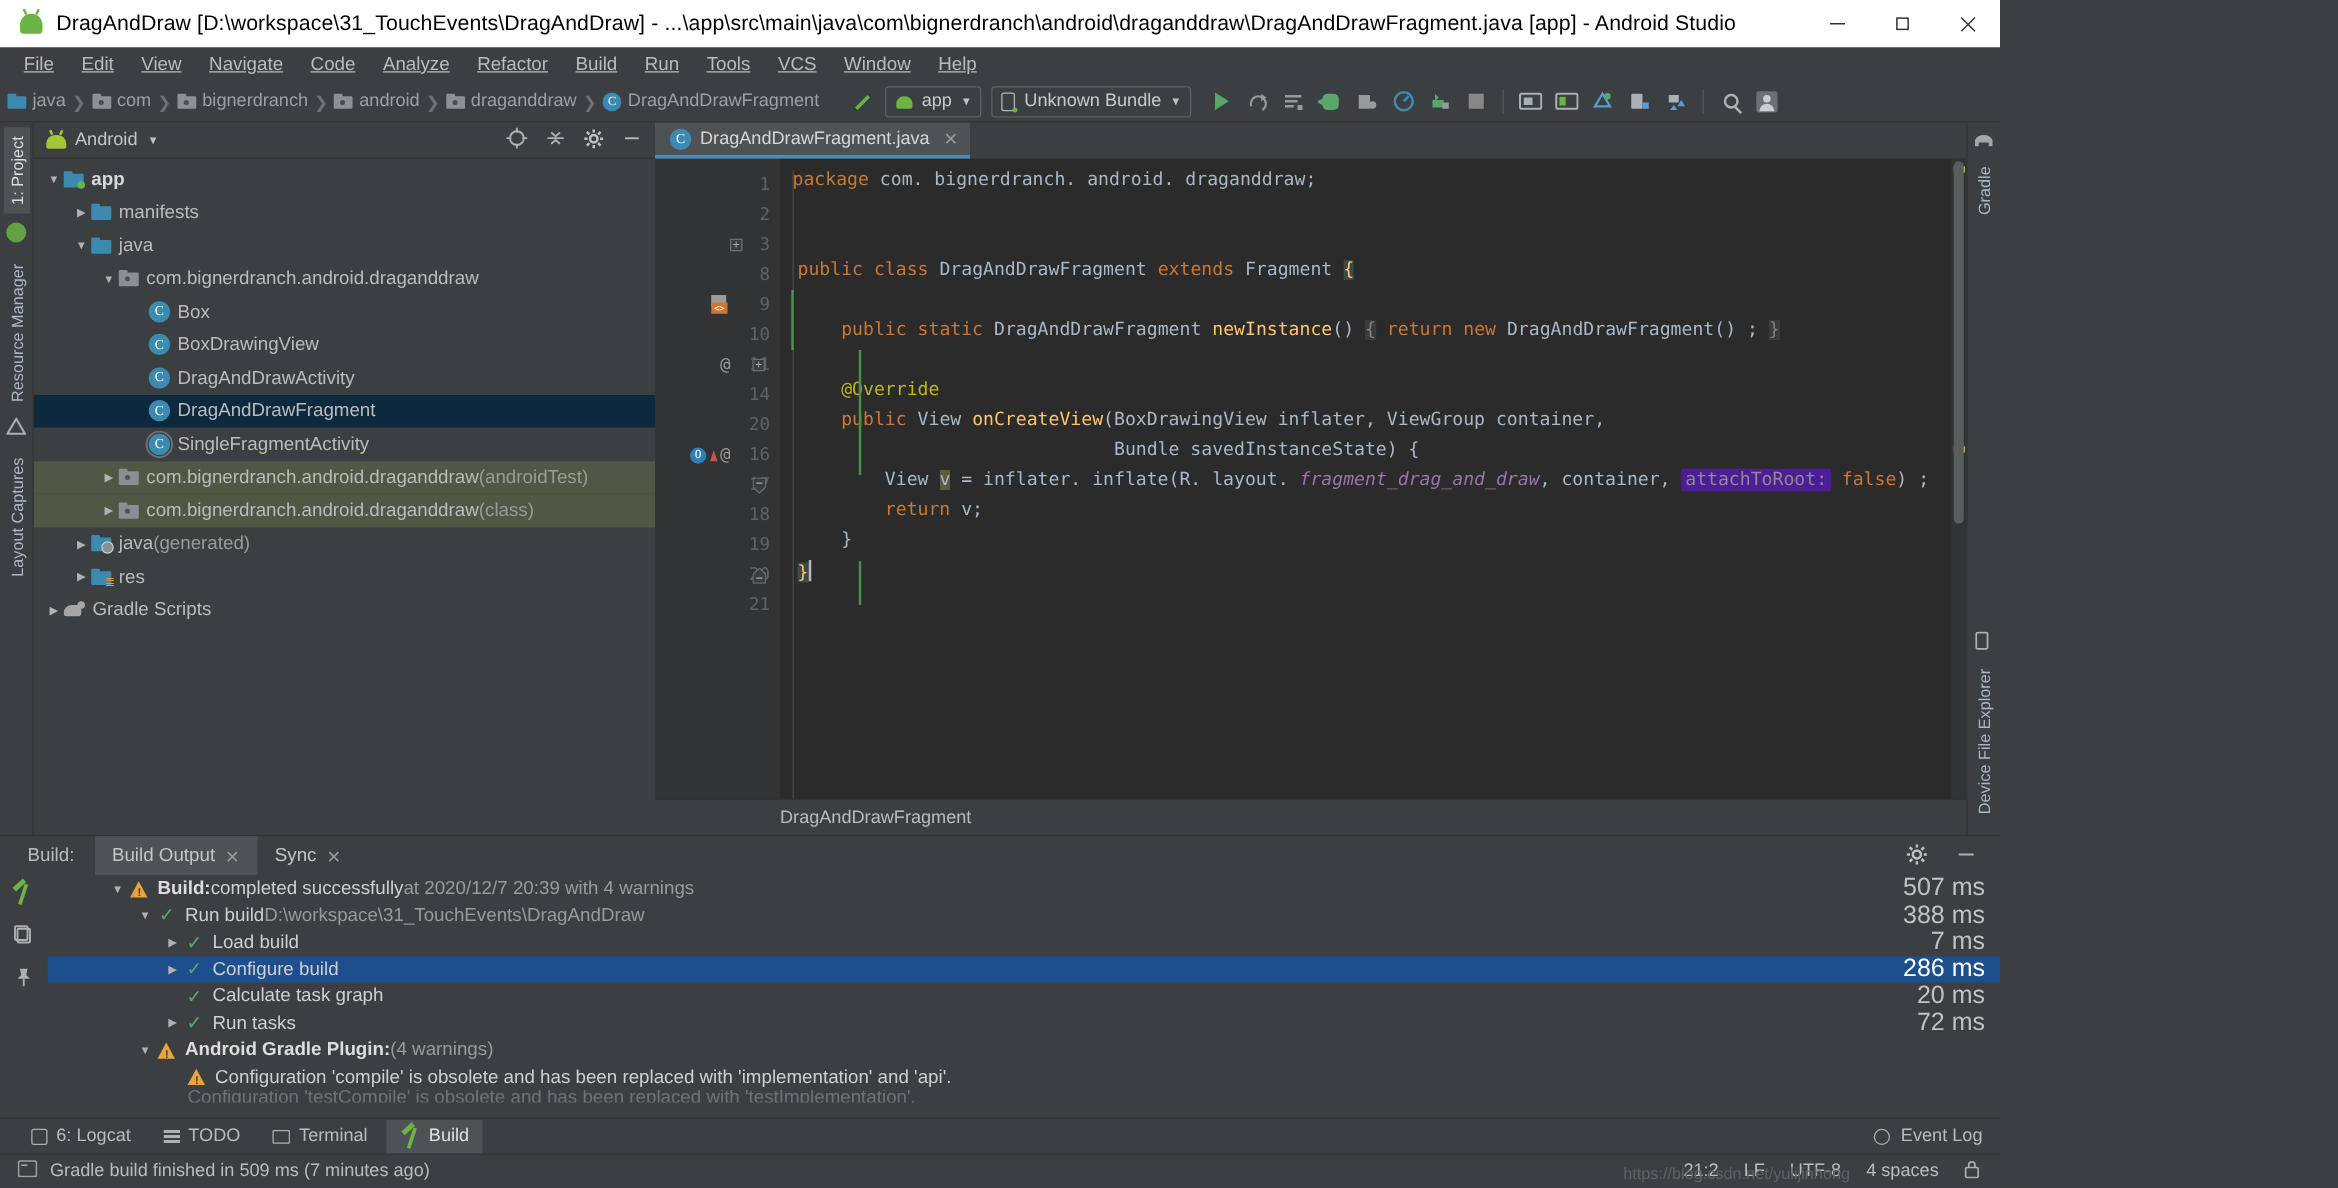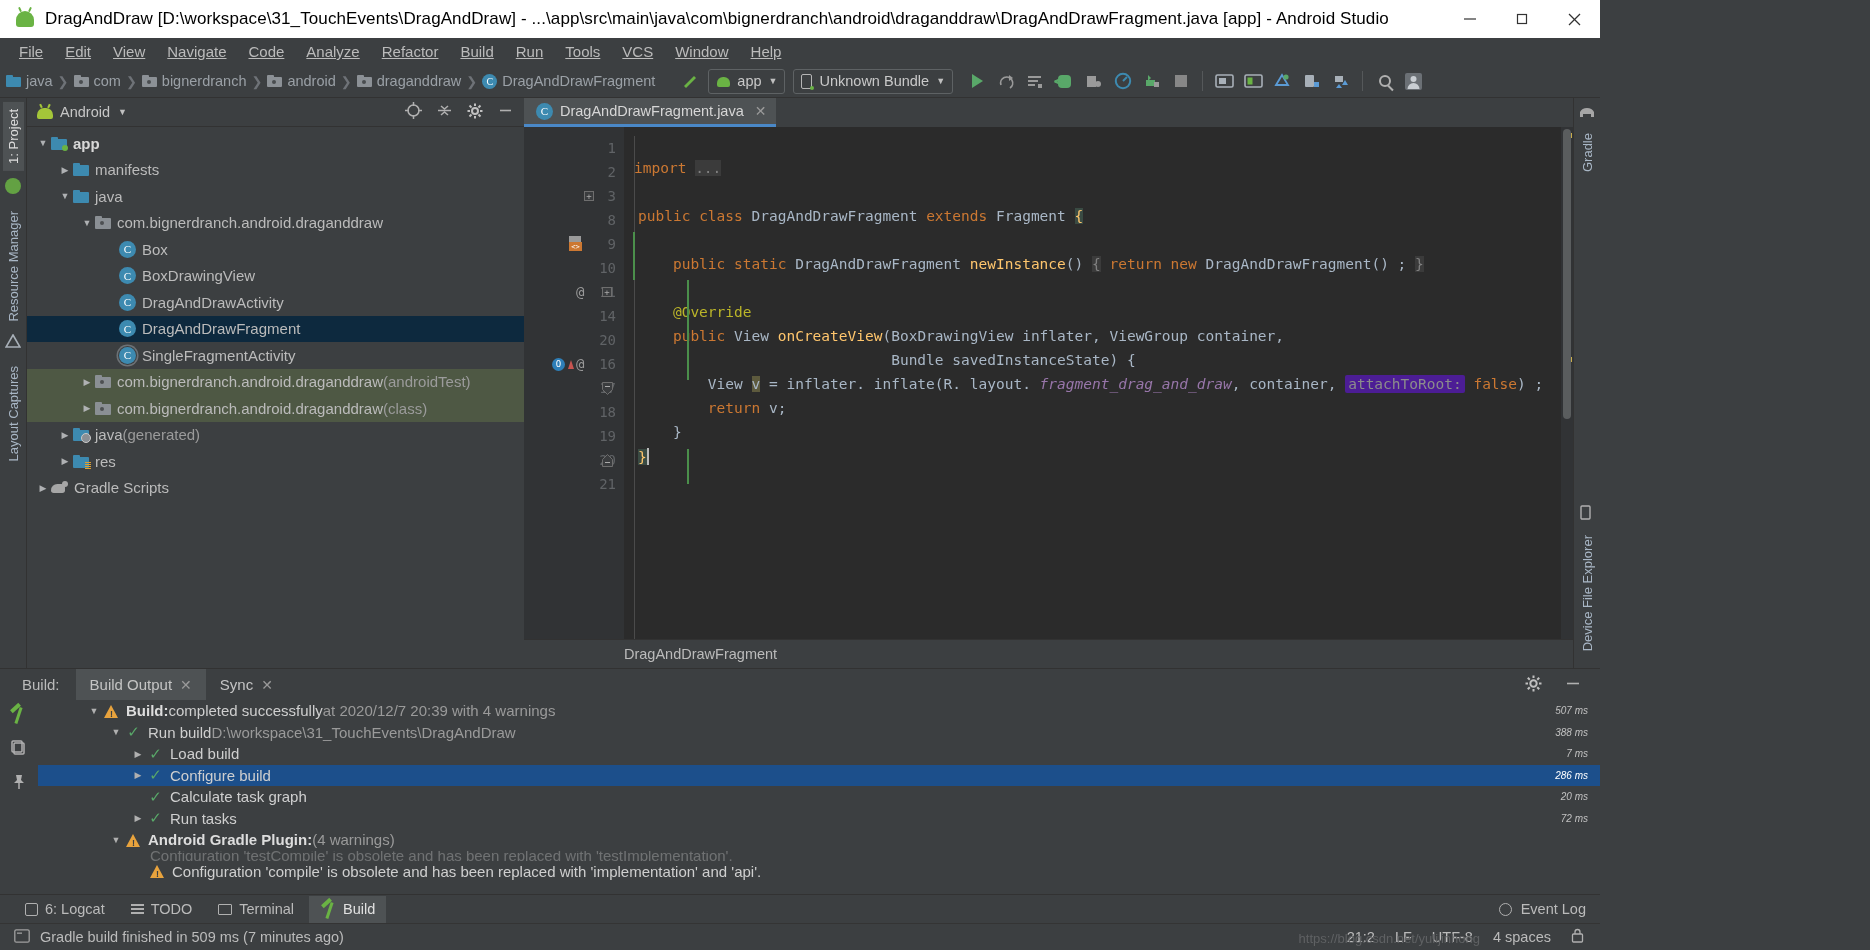--- a/index.html
+++ b/index.html
@@ -229,21 +229,21 @@
   .brow { height: 21.5px; display:flex; align-items:center; font-size: 15px; white-space: nowrap; padding-right: 12px;}
   .brow.sel { background: #1c4f8b; }
   .brow .arr { width: 20px; text-align:center; font-size: 9px; color: #b0b0b0; flex:0 0 20px;}
   .warn-ico { width:15px;height:14px;position:relative;margin-right:7px;flex:0 0 15px;}
   .warn-ico::before{content:"";position:absolute;left:0;bottom:0;border-left:7.5px solid transparent;border-right:7.5px solid transparent;border-bottom:13px solid #e8a33d;}
   .warn-ico::after{content:"!";position:absolute;left:0;right:0;bottom:-1px;text-align:center;font-size:9px;color:#3c3f41;font-weight:bold;font-family:"Liberation Sans",sans-serif;}
   .check-ico { color:#59a869; font-size: 15px; margin-right: 7px; flex:0 0 15px; text-align:center;}
   .btxt-bold { font-weight: bold; color: #ddd; }
   .btxt { color: #cfcfcf; }
   .btxt-dim { color: #9a9a9a; }
-  .bms { margin-left: auto; color: #c2c2c2; font-size: 10px; font-style: italic; }
+  .bms { margin-left: auto; color: #c2c2c2; font-size: 20px; }
   .brow.sel .bms { color:#fff; }
 
   
   .bottom-tabs {
     height: 29px; background: #3c3f41; display:flex; align-items:center; flex: 0 0 29px;
     border-top: 1px solid #323232; padding-left: 14px; gap: 4px;
   }
   .bt { display:flex; align-items:center; gap:7px; padding: 0 11px; height:27px; font-size:14.5px; color:#bbb;}
   .bt.sel { background: #4e5254; color: #e0e0e0; }
   .bt-right { margin-left:auto; display:flex; align-items:center; gap:9px; padding-right:14px; font-size:14.5px;}
@@ -681,22 +681,22 @@
           </div>
           <div class="gline">21</div>
         </div>
 
         <div class="code-area">
           <div class="indent-guide" style="left:10px"></div>
           <div class="vline-green" style="left:9px; top:105px; height:48px;"></div>
           <div class="vline-green" style="left:63px; top:153px; height:100px;"></div>
           <div class="vline-green" style="left:63px; top:322px; height:35px;"></div>
 
+          <div class="cline"><span class="kw">package</span> <span class="cls">com. bignerdranch. android. draganddraw</span>;</div>
           <div class="cline"></div>
-          <div class="cline"><span class="kw">import</span> <span class="hint2">...</span></div>
           <div class="cline"></div>
           <div class="cline" style="padding-left:14px"><span class="kw">public</span> <span class="kw">class</span> <span class="cls">DragAndDrawFragment</span> <span class="kw">extends</span> <span class="cls">Fragment</span> <span class="brace-hl">{</span></div>
           <div class="cline"></div>
           <div class="cline" style="padding-left:14px">    <span class="kw">public</span> <span class="kw">static</span> <span class="cls">DragAndDrawFragment</span> <span class="fn">newInstance</span>() <span class="hint2">{</span> <span class="kw">return</span> <span class="kw">new</span> <span class="cls">DragAndDrawFragment</span>() ; <span class="hint2">}</span></div>
           <div class="cline"></div>
           <div class="cline" style="padding-left:14px">    <span class="ann">@Override</span></div>
           <div class="cline" style="padding-left:14px">    <span class="kw">public</span> <span class="cls">View</span> <span class="fn">onCreateView</span>(<span class="cls">BoxDrawingView</span> inflater, <span class="cls">ViewGroup</span> container,</div>
           <div class="cline" style="padding-left:14px">                             <span class="cls">Bundle</span> savedInstanceState) {</div>
           <div class="cline" style="padding-left:14px">        <span class="cls">View</span> <span class="v-hl">v</span> = inflater. inflate(<span class="cls">R</span>. layout. <span class="fld">fragment_drag_and_draw</span>, container, <span class="hint">attachToRoot:</span> <span class="kw">false</span>) ;</div>
           <div class="cline" style="padding-left:14px">        <span class="kw">return</span> v;</div>
@@ -833,26 +833,26 @@
           <span class="bms">72 ms</span>
         </div>
 
         <div class="brow" style="padding-left:68px">
           <span class="arr">▼</span>
           <span class="warn-ico"></span>
           <span class="btxt-bold">Android Gradle Plugin:</span>
           <span class="btxt-dim"> (4 warnings)</span>
         </div>
 
-        <div class="brow" style="padding-left:112px; opacity:.35; height:10px; overflow:hidden;">
-          <span class="btxt">Configuration 'testCompile' is obsolete and has been replaced with 'testImplementation'.</span>
-        </div>
         <div class="brow" style="padding-left:112px">
           <span class="warn-ico"></span>
           <span class="btxt">Configuration 'compile' is obsolete and has been replaced with 'implementation' and 'api'.</span>
+        </div>
+        <div class="brow" style="padding-left:112px; opacity:.35; height:10px; overflow:hidden;">
+          <span class="btxt">Configuration 'testCompile' is obsolete and has been replaced with 'testImplementation'.</span>
         </div>
       </div>
     </div>
   </div>
 
   <div class="bottom-tabs">
     <div class="bt">
       <span class="logcat-ico"></span>
       <span>6: Logcat</span>
     </div>

